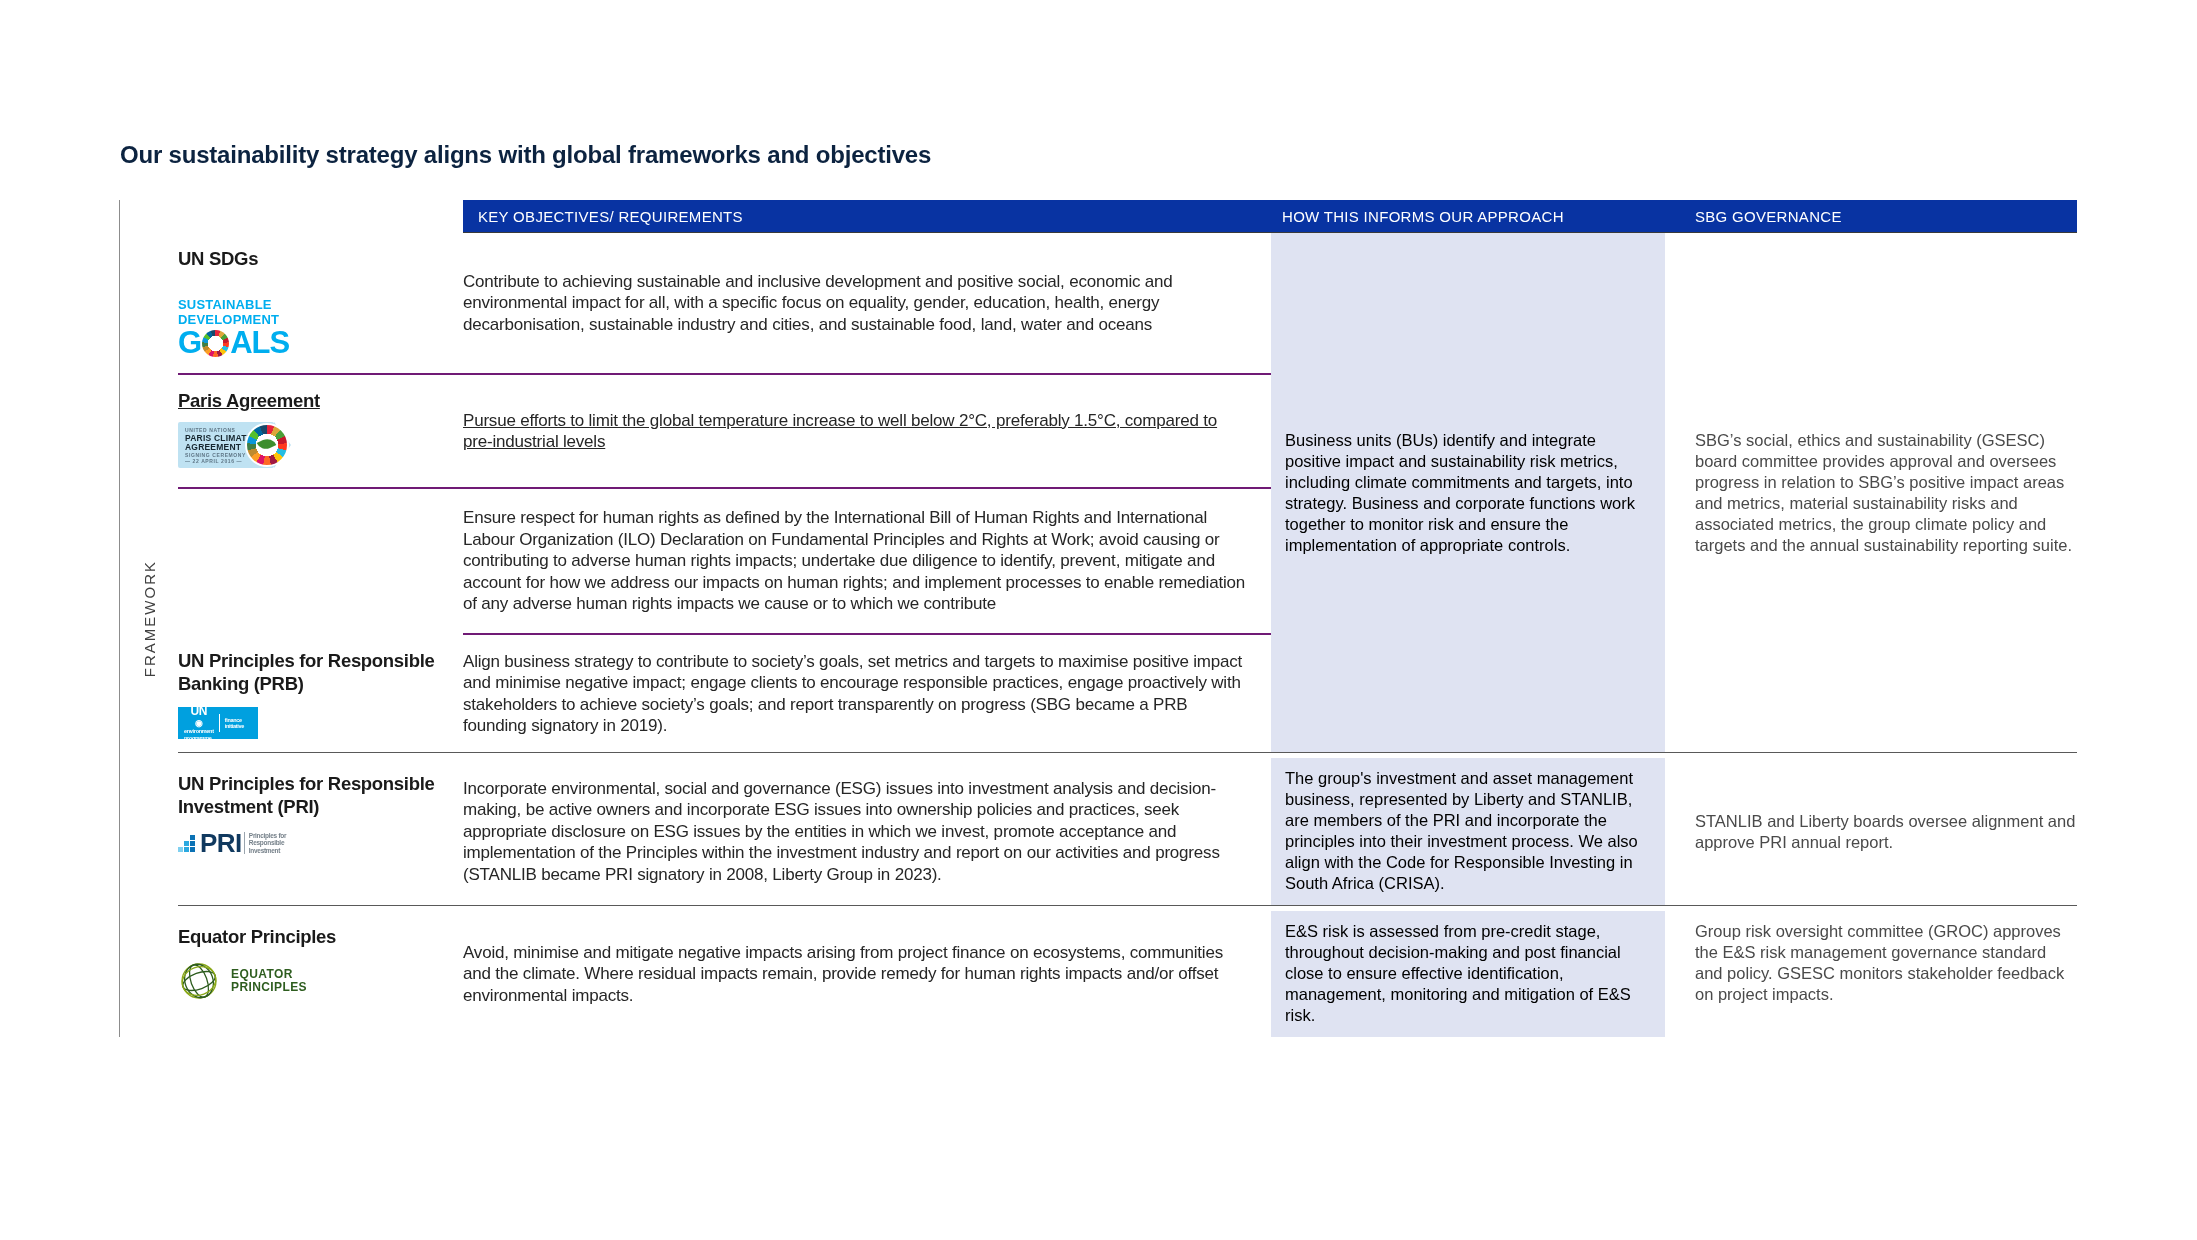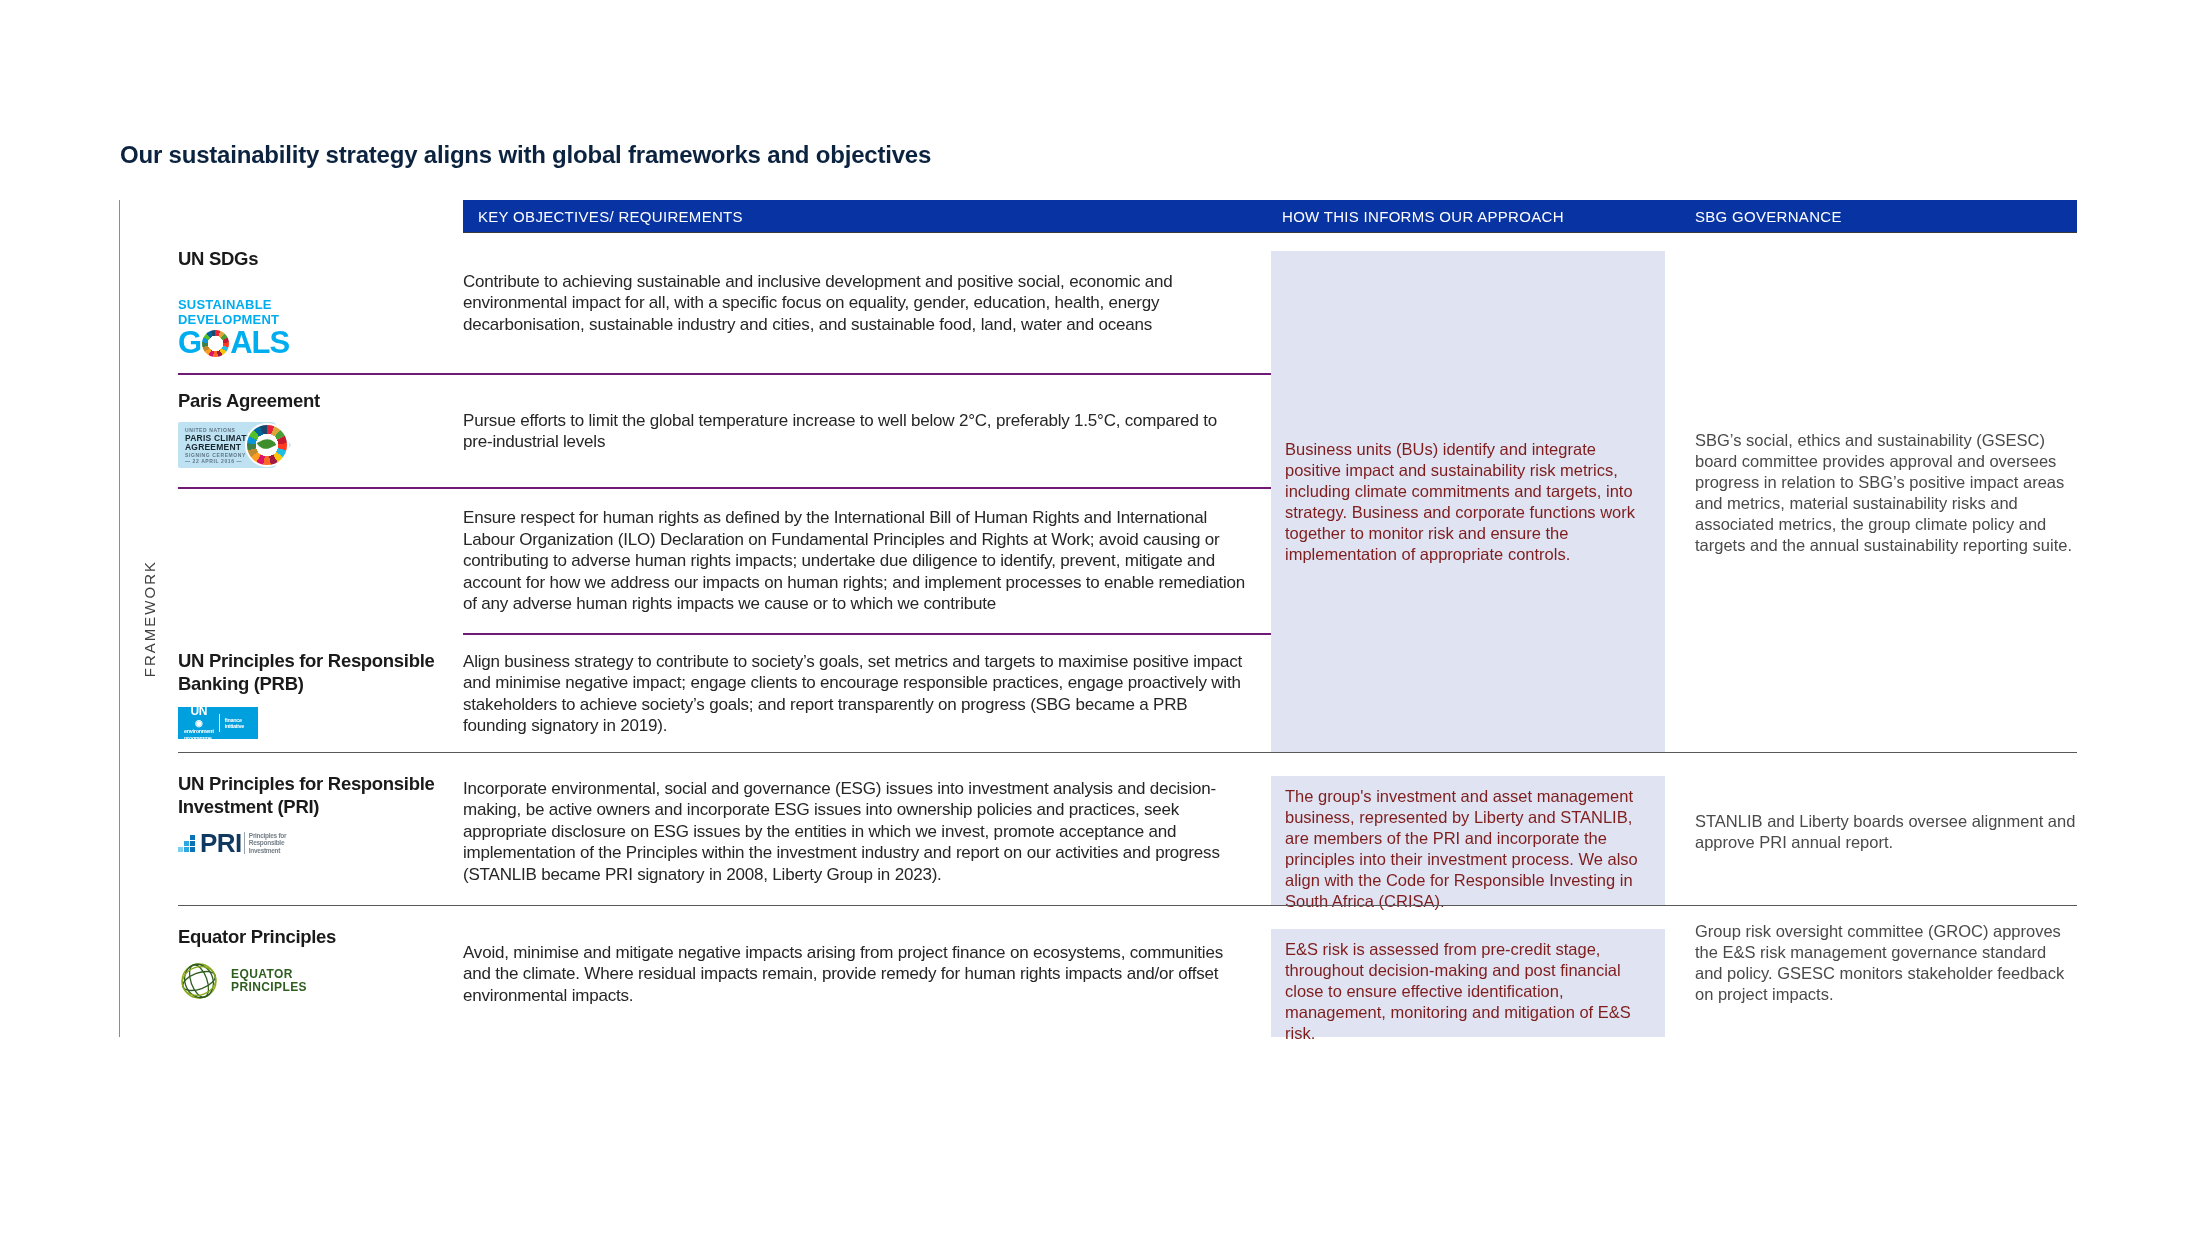--- a/index.html
+++ b/index.html
@@ -40,28 +40,28 @@
   
   .name {
     grid-column:2; padding:14px 12px 0 0;
     font-size:18.5px; font-weight:bold; color:#1A1A1A; line-height:23px; letter-spacing:-0.3px;
   }
   .obj {
     grid-column:3; padding:0 20px 0 0;
     font-size:17px; color:#262626; line-height:21.5px; letter-spacing:-0.2px;
     display:flex; flex-direction:column; justify-content:center;
   }
-  .r2 { grid-row:2; } .r3 { grid-row:3; } .r4 { grid-row:4; } .r5 { grid-row:5; }
+  .r2 { grid-row:2; } .r3 { grid-row:3;text-decoration:underline; } .r4 { grid-row:4; } .r5 { grid-row:5; }
   .r7 { grid-row:7; } .r9 { grid-row:9; }
   .div-b { border-bottom:2px solid #701a75; }
 
   .app {
     grid-column:4; background:#DFE3F2; padding:0 14px;
-    font-size:16.5px; color:#7f1d1d; line-height:21px;
-    display:flex; align-items:center;margin-top:18px;
+    font-size:16.5px; color:#000000; line-height:21px;
+    display:flex; align-items:center;
   }
   .gov {
     grid-column:6; padding-left:15px;
     font-size:16.5px; color:#4A4A4A; line-height:21px;
     display:flex; align-items:center;
   }
   .span-a { grid-row:2/6; }
   .top-align { align-items:flex-start; padding-top:10px; }
 
   .hr-full { grid-column:2/7; border-top:1px solid #595959; }

